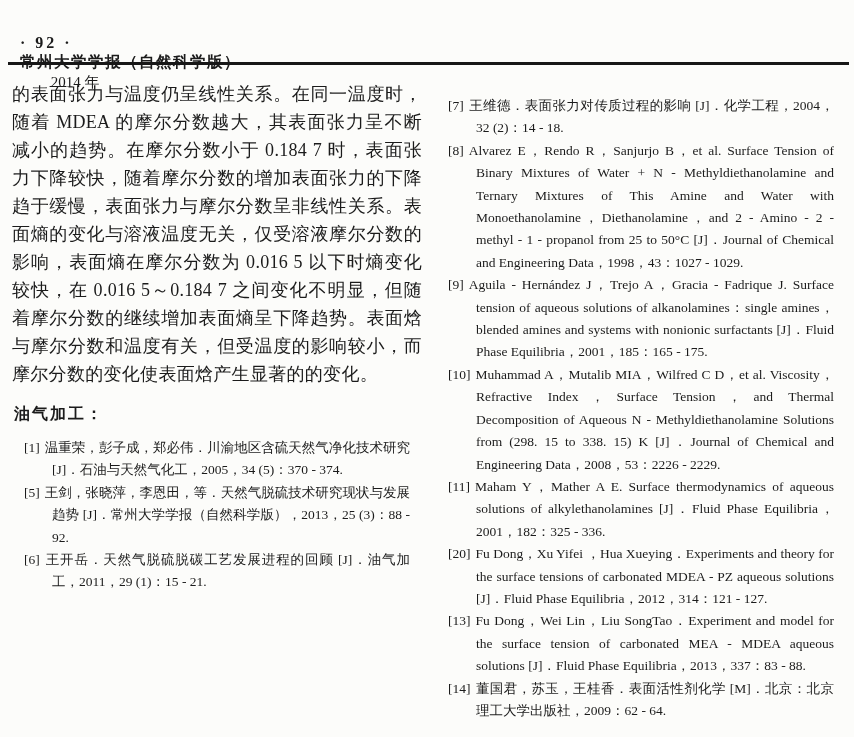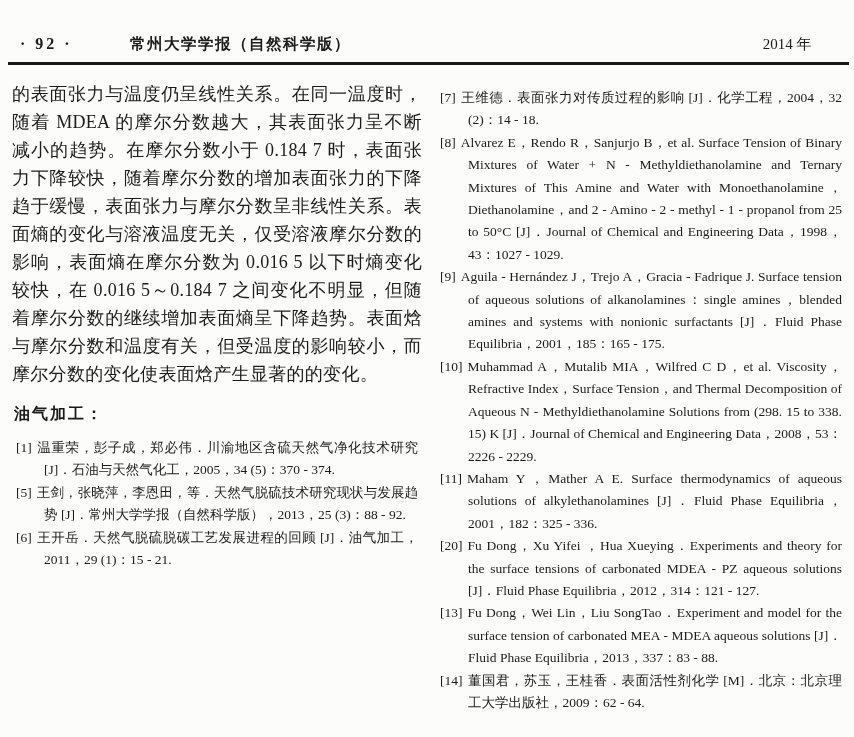--- a/index.html
+++ b/index.html
@@ -18,20 +18,21 @@
     box-sizing: border-box;
   }
   .running-header {
     position: absolute;
     top: 34px;
     left: 20px;
     right: 12px;
     display: flex;
     justify-content: space-between;
     align-items: baseline;
+    flex-direction: column;
   }
   .page-number {
     font-weight: bold;
     font-size: 16px;
     letter-spacing: 3px;
     white-space: nowrap;
     min-width: 110px;
   }
   .journal-title {
     flex: 1;
@@ -75,21 +76,21 @@
     letter-spacing: 0.3px;
     font-weight: 500;
   }
   .refs-heading {
     margin: 16px 0 12px 2px;
     font-size: 16px;
     font-weight: bold;
     letter-spacing: 2px;
   }
   .ref-list {
-    margin: 4px;
+    margin: 12px;
     padding: 0;
     list-style: none;
     font-size: 13.5px;
     line-height: 22.4px;
     text-align: justify;
   }
   .ref-list.right-col-list {
     padding-top: 3px;
   }
   .ref-item {

